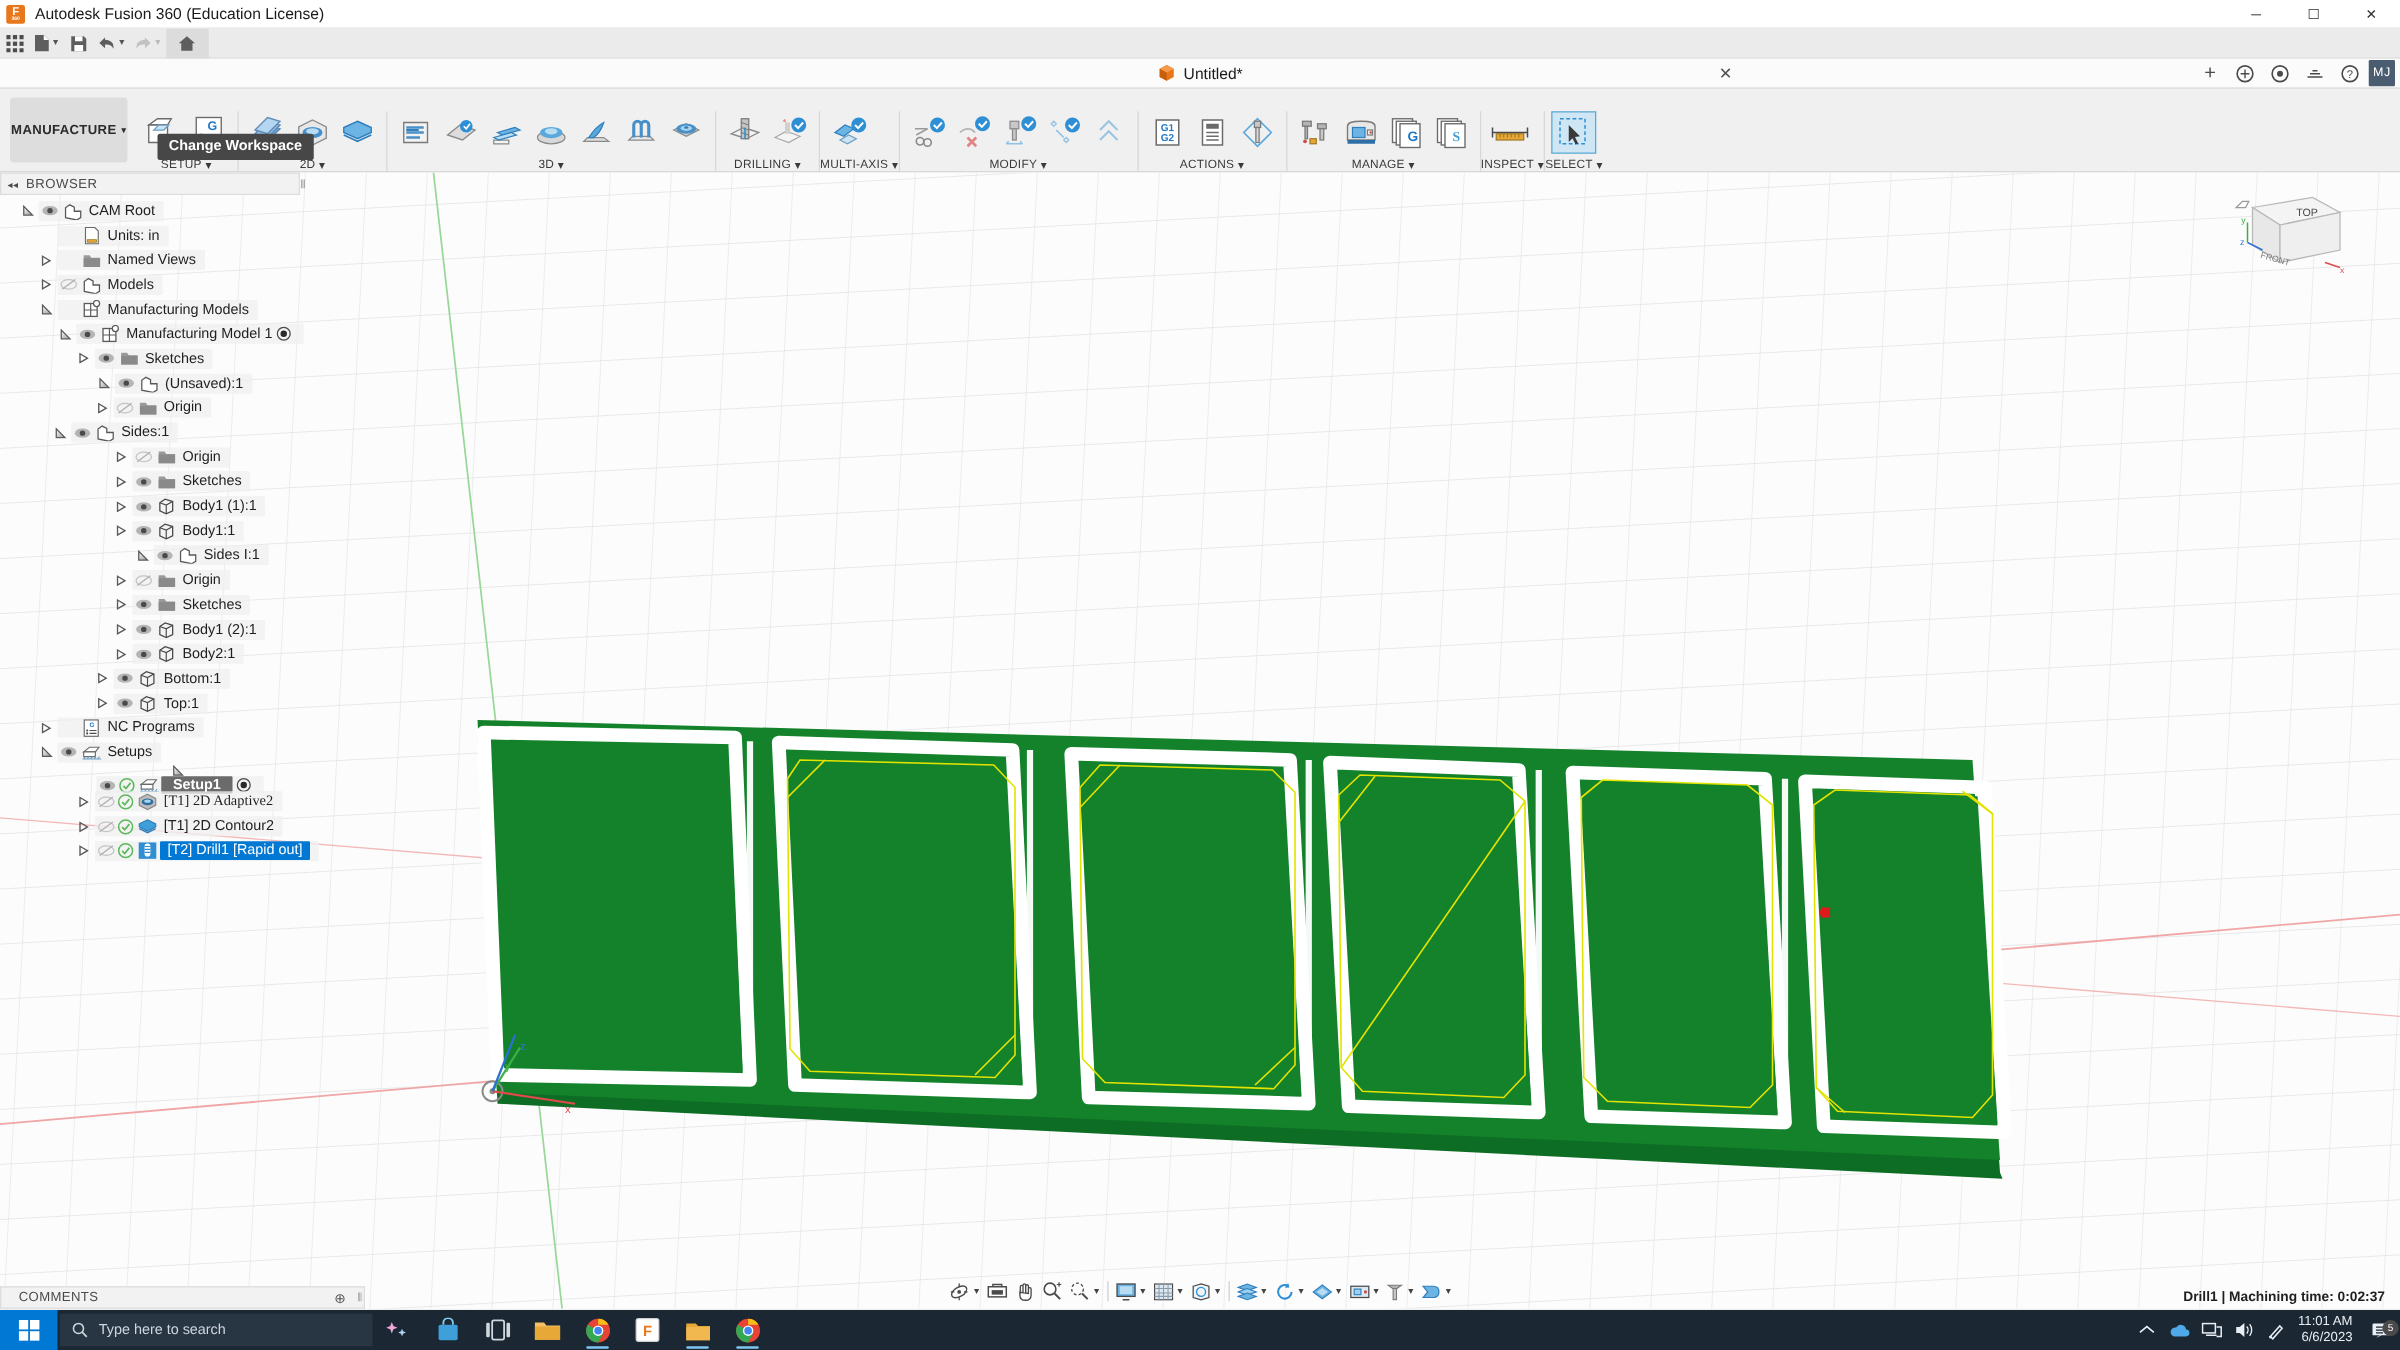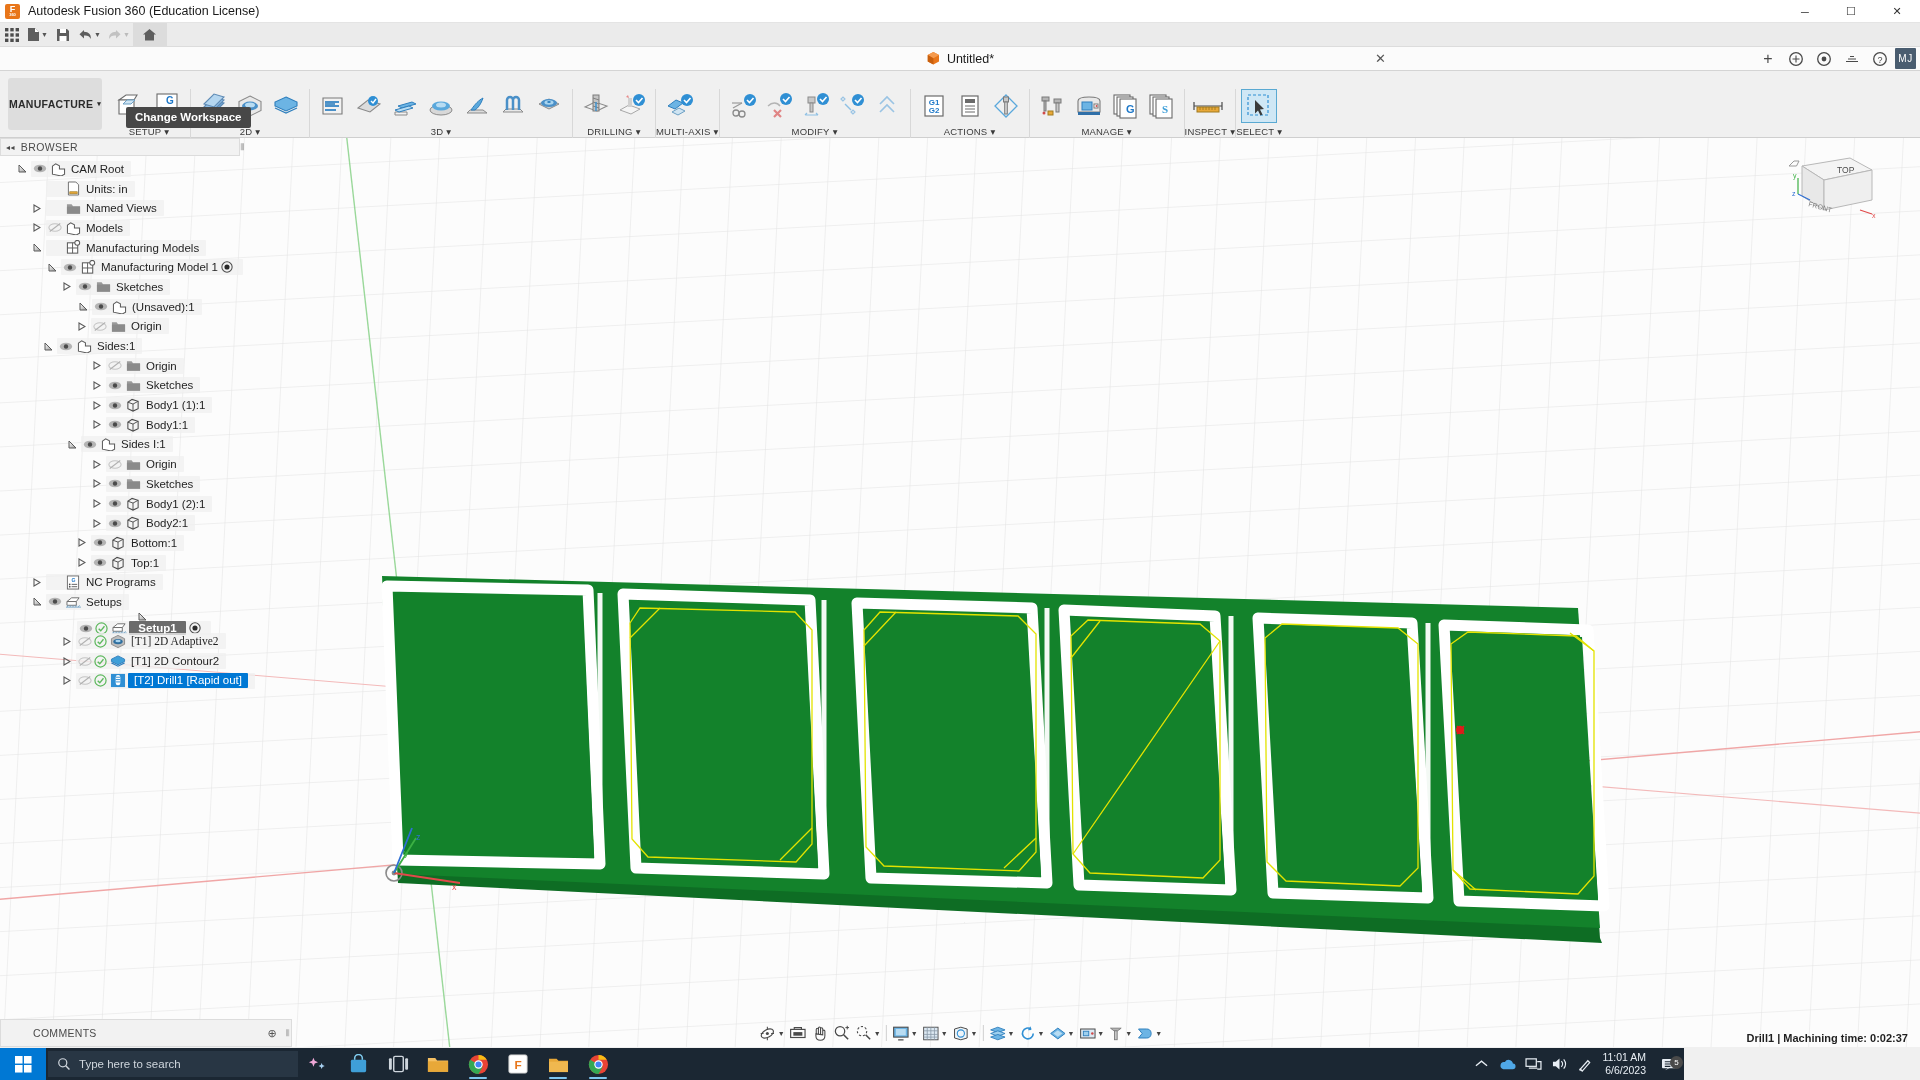--- a/index.html
+++ b/index.html
@@ -143,23 +143,23 @@
   .trow.bold .tlabel { font-weight: normal; }
   .trow.selname .tlabel {
     background: #6b6b6b; color: #fff; padding: 1px 9px 1.5px; font-weight: bold;
     border-radius: 1px;
   }
   .trow.selblue .tlabel { background: #0078d4; color: #fff; padding: 1.5px 6px 2px; border-radius: 1px; }
   .radio { width: 18px; display: flex; align-items: center; justify-content: center; }
 
   
   #comments {
-    position: absolute; left: 0; bottom: 0; width: 292px; height: 28px;
+    position: absolute; left: 0; bottom: 0; width: 292px; height: 18px;
     background: #f2f2f2; border: 1px solid #dcdcdc; display: flex; align-items: center;
-    padding-left: 32px; color: #4a4a4a; font-size: 10.5px; letter-spacing: 0.3px;
+    padding-left: 14px; color: #4a4a4a; font-size: 10.5px; letter-spacing: 0.3px;
   }
   #comments .cbtn { position: absolute; right: 14px; color: #555; font-size: 11px; }
   #comments .cgrip { position: absolute; right: 1px; color: #999; font-size: 9px; }
 
   
   #viewcube { position: absolute; right: 40px; top: 10px; width: 96px; height: 78px; }
 
   
   #navbar {
     position: absolute; left: 50%; transform: translateX(-50%); bottom: 2px;
@@ -170,21 +170,21 @@
   .nav-sep { width: 1px; height: 16px; background: #cfcfcf; margin: 0 3px; }
 
   
   #status-right {
     position: absolute; right: 12px; bottom: 3px; font-size: 11px;
     color: #1f1f1f; font-weight: bold;
   }
 
   
   #taskbar {
-    position: absolute; left: 0; bottom: 0; width: 1684px; height: 32px;
+    position: absolute; left: 0; bottom: 0; width: 1920px; height: 32px;
     background: #1b2733; display: flex; align-items: center;
   }
   #tb-start {
     width: 46px; height: 32px; background: #0078d4;
     display: flex; align-items: center; justify-content: center;
   }
   #tb-search {
     width: 250px; height: 26px; background: #283644; margin-left: 2px;
     display: flex; align-items: center; gap: 8px; padding-left: 9px;
     color: #cfd6dd; font-size: 11.5px;
@@ -1061,21 +1061,21 @@
             </span>
             <span class="tico">
               <svg width="14" height="14" viewBox="0 0 15 15">
                 <path d="M2 4.5L6.5 1.5 13 3.5v8L7.5 14 2 11.5z" fill="#f4f4f4" stroke="#4a4a4a" stroke-width="1.1"></path>
                 <path d="M2 4.5L7.5 6.5 13 3.5M7.5 6.5V14" fill="none" stroke="#4a4a4a" stroke-width="1"></path>
               </svg>
             </span>
             <span class="tlabel">Body1:1</span>
           </div>
         </div>
-        <div class="trow" style="padding-left: 68px;">
+        <div class="trow" style="padding-left: 110px;">
           <span class="exp">
             <svg width="10" height="9" viewBox="0 0 10 9">
               <path d="M1 1v7h7z" fill="url(#trg)" stroke="#5a5a5a" stroke-width="1"></path>
               <defs>
                 <linearGradient id="trg" x1="0" y1="0" x2="1" y2="1">
                   <stop offset="0" stop-color="#fff"></stop>
                   <stop offset="1" stop-color="#9a9a9a"></stop>
                 </linearGradient>
               </defs>
             </svg>

